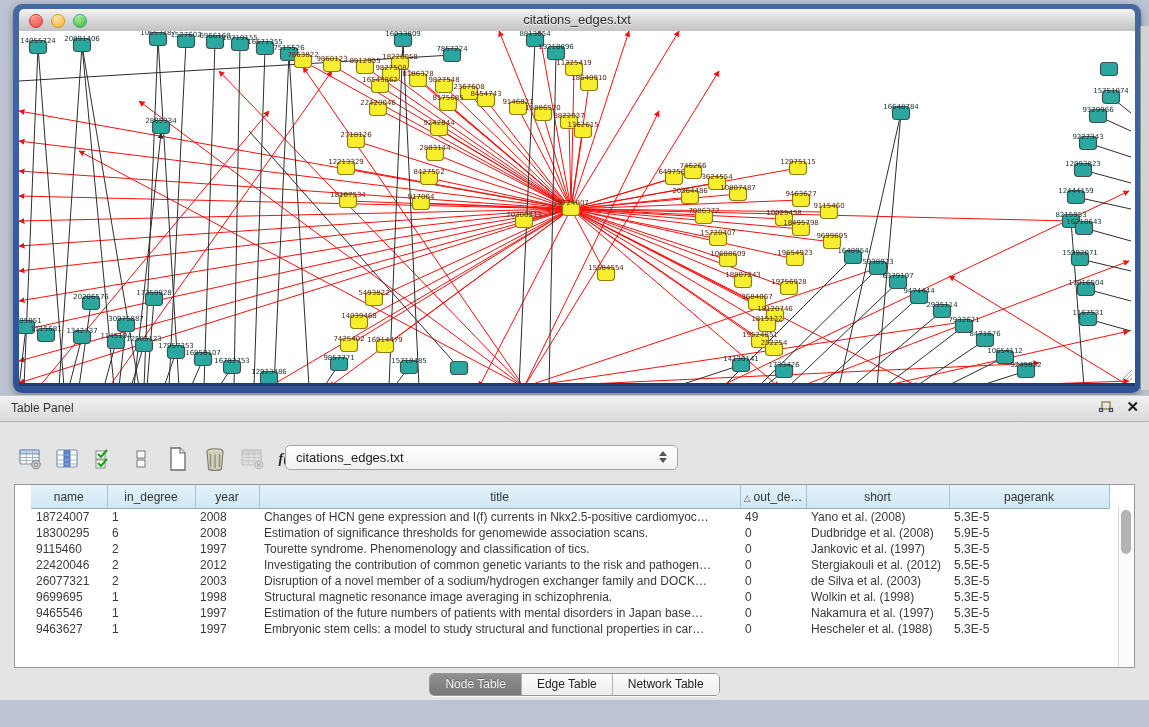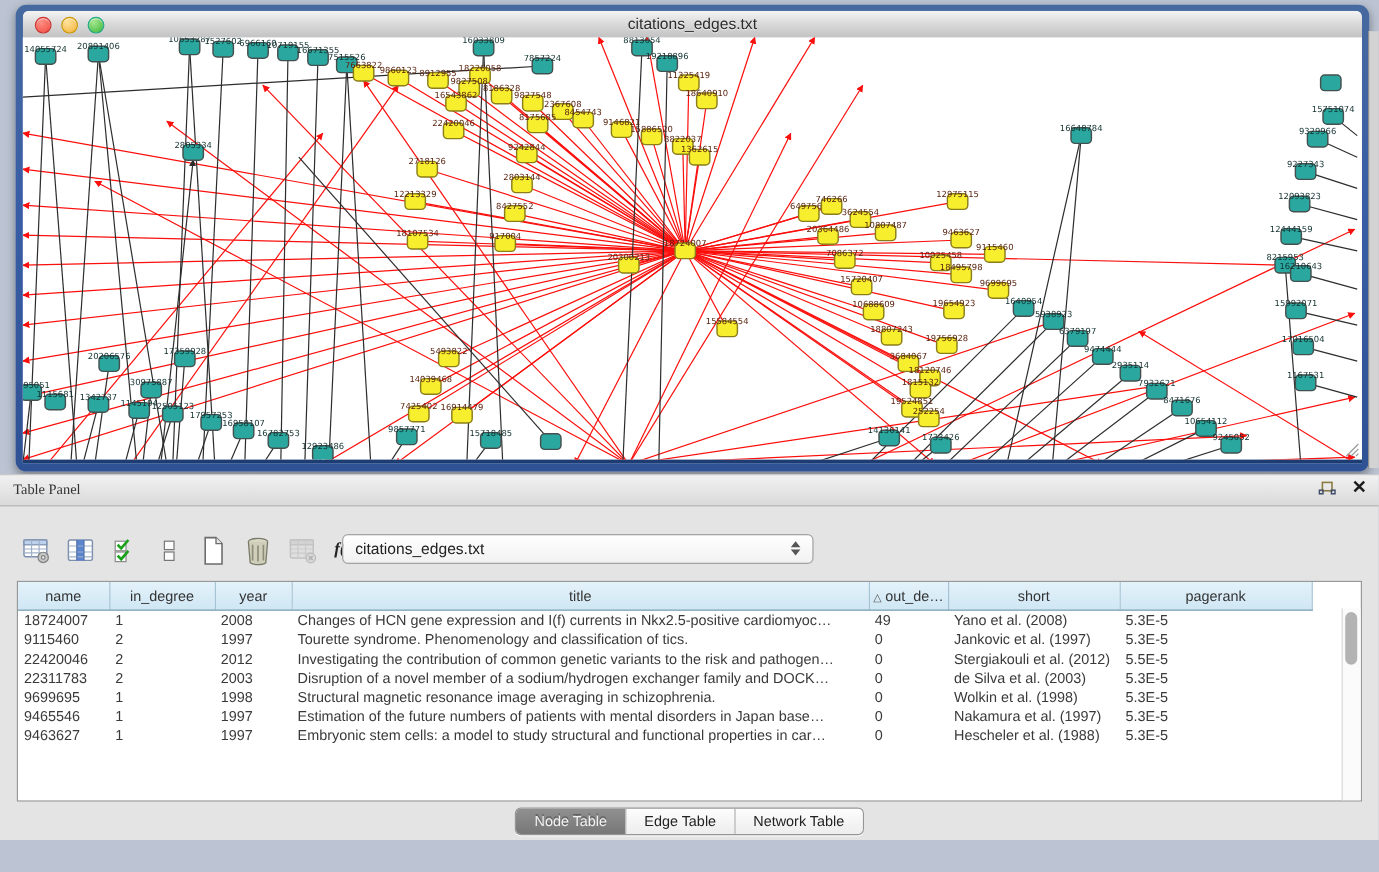--- a/index.html
+++ b/index.html
@@ -43,21 +43,21 @@
   
   .table-panel{
     position:absolute;left:0;top:395px;width:1149px;height:305px;
     background:#e4e4e4;
   }
   .panel-header{
     position:absolute;left:0;top:0;width:100%;height:25px;
     background:linear-gradient(#f1f1f1,#dadada);
     border-top:1px solid #c8c8c8;border-bottom:1px solid #b2b2b2;
   }
-  .panel-title{position:absolute;left:11px;top:5px;font-size:12px;color:#333;font-family:Liberation Serif, serif;}
+  .panel-title{position:absolute;left:11px;top:5px;font-size:12px;color:#333;}
   .panel-hdr-icons{position:absolute;right:10px;top:3px;display:flex;gap:12px;align-items:center;}
   .float-ic{width:16px;height:16px;cursor:pointer;}
   .close-ic{font-size:15px;font-weight:bold;color:#1c1c1c;cursor:pointer;line-height:16px;}
   .toolbar{position:absolute;left:16px;top:50px;height:28px;display:flex;align-items:center;gap:9px;}
   .tb-btn{width:28px;height:26px;display:flex;align-items:center;justify-content:center;cursor:pointer;border-radius:4px;}
   .fx-label{font-size:14px;font-style:italic;font-weight:bold;color:#222;font-family:"Liberation Serif",serif;}
   .combo{
     position:absolute;left:285px;top:50px;width:393px;height:25px;
     background:linear-gradient(#ffffff,#f1f1f1);
     border:1px solid #a5a5a5;border-radius:5px;box-sizing:border-box;
@@ -65,21 +65,21 @@
   }
   .combo-arrows{position:absolute;right:9px;top:3px;width:9px;height:18px;}
   .combo-arrows div{width:0;height:0;border-left:4px solid transparent;border-right:4px solid transparent;margin:2px 0;}
   .arr-up{border-bottom:5px solid #555;}
   .arr-dn{border-top:5px solid #555;}
   
   .table-wrap{
     position:absolute;left:14px;top:89px;width:1121px;height:184px;
     border:1px solid #989898;background:#fff;box-sizing:border-box;overflow:hidden;
   }
-  table.grid{border-collapse:collapse;table-layout:fixed;width:1052px;font-size:12px;color:#3a3a3a;}
+  table.grid{border-collapse:collapse;table-layout:fixed;width:1052px;font-size:12px;color:#3a3a3a;margin-left:16px;}
   table.grid th{
     height:21px;background:linear-gradient(#e4f2fa,#cfe7f4);
     border-right:1px solid #a4c3d4;border-bottom:1px solid #8fb0c2;
     font-weight:normal;font-size:12px;color:#333;text-align:center;overflow:hidden;white-space:nowrap;
   }
   table.grid td{
     height:16px;padding:0 2px 0 5px;overflow:hidden;white-space:nowrap;text-overflow:clip;
   }
   .c0{width:76px}.c1{width:88px}.c2{width:64px}.c3{width:481px}.c4{width:66px}.c5{width:143px}.c6{width:160px}
   .sort-tri{font-size:9px;color:#555;margin-right:3px;}
@@ -809,39 +809,48 @@
           <tr>
             <td>18724007</td>
             <td>1</td>
             <td>2008</td>
             <td>Changes of HCN gene expression and I(f) currents in Nkx2.5-positive cardiomyoc…</td>
             <td>49</td>
             <td>Yano et al. (2008)</td>
             <td>5.3E-5</td>
           </tr>
           <tr>
+            <td>18300295</td>
+            <td>6</td>
+            <td>2008</td>
+            <td>Estimation of significance thresholds for genomewide association scans.</td>
+            <td>0</td>
+            <td>Dudbridge et al. (2008)</td>
+            <td>5.9E-5</td>
+          </tr>
+          <tr>
             <td>9115460</td>
             <td>2</td>
             <td>1997</td>
             <td>Tourette syndrome. Phenomenology and classification of tics.</td>
             <td>0</td>
             <td>Jankovic et al. (1997)</td>
             <td>5.3E-5</td>
           </tr>
           <tr>
             <td>22420046</td>
             <td>2</td>
             <td>2012</td>
             <td>Investigating the contribution of common genetic variants to the risk and pathogen…</td>
             <td>0</td>
             <td>Stergiakouli et al. (2012)</td>
             <td>5.5E-5</td>
           </tr>
           <tr>
-            <td>22311783</td>
+            <td>26077321</td>
             <td>2</td>
             <td>2003</td>
             <td>Disruption of a novel member of a sodium/hydrogen exchanger family and DOCK…</td>
             <td>0</td>
             <td>de Silva et al. (2003)</td>
             <td>5.3E-5</td>
           </tr>
           <tr>
             <td>9699695</td>
             <td>1</td>

